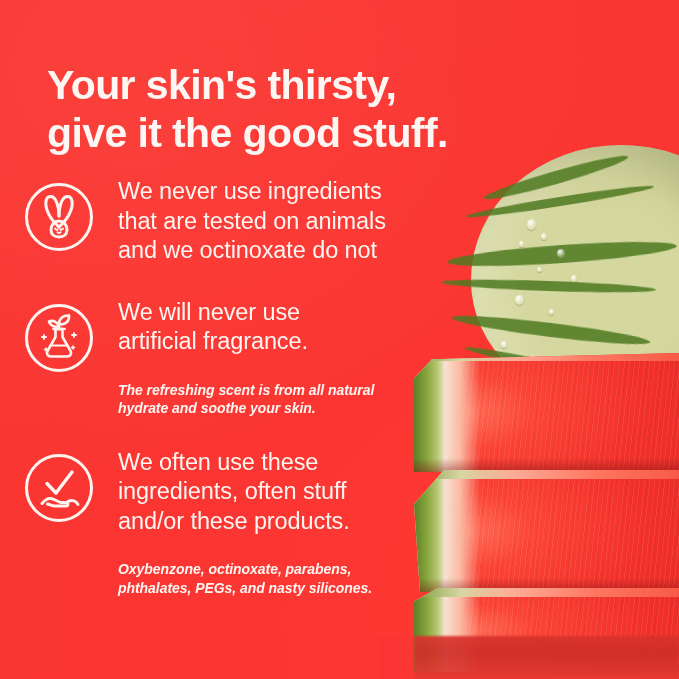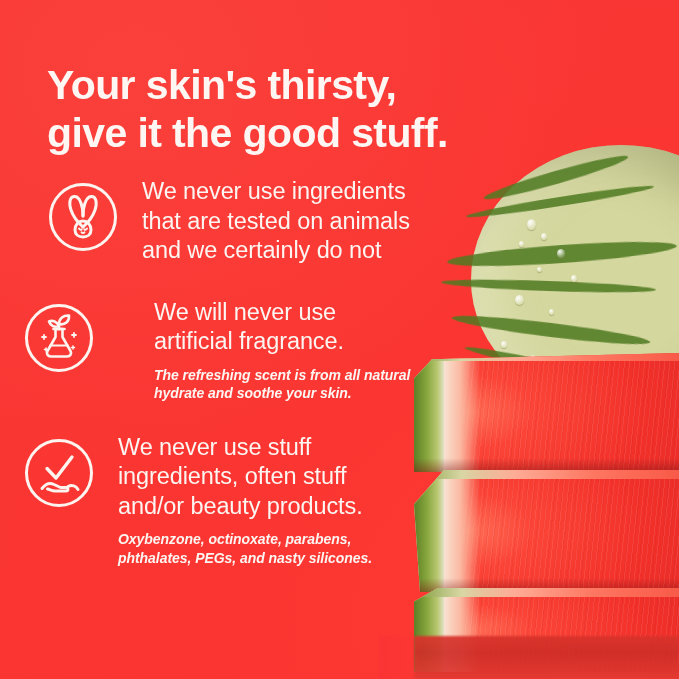--- a/index.html
+++ b/index.html
@@ -121,22 +121,22 @@
     color:#fdf6f2;
     font-size:41px;
     font-weight:bold;
     line-height:48px;
     letter-spacing:-0.6px;
   }
   .headline .l{ display:block; white-space:nowrap; }
 
   .rows{ position:absolute; left:0; top:168px; width:500px; }
   .row{ position:relative; display:flex; align-items:flex-start; }
-  #row1{ margin-top:4px;padding-left:24px; }
-  #row2{ margin-top:32px;gap:36px; }
+  #row1{ margin-top:4px; }
+  #row2{ margin-top:32px; }
   #row3{ margin-top:30px; }
 
   .icon-wrap{
     flex:0 0 auto; width:118px; display:flex; justify-content:center;
     padding-top:6px;
   }
   .ico{
     width:68px; height:68px; border-radius:50%;
     border:3px solid #fdf4f0;
     position:relative;
@@ -147,21 +147,21 @@
   .txt{ flex:1 1 auto; padding-right:20px; }
   .main-text{
     color:#fdf5f1;
     font-size:23.5px;
     line-height:29.5px;
     font-weight:normal;
     letter-spacing:-0.1px;
   }
   .main-text .l{ display:block; white-space:nowrap; }
   .sub-text{
-    margin-top:9px;
+    margin-top:24px;
     color:#fdf5f1;
     font-size:14px;
     line-height:18.5px;
     font-weight:bold;
     font-style:italic;
     letter-spacing:-0.05px;
   }
   .sub-text .l{ display:block; white-space:nowrap; }
 </style>
 </head>
@@ -240,21 +240,21 @@
               <path d="M27 42.5 C27.8 43.6 28.8 44.1 29.6 43.4" stroke-width="2"></path>
               <path d="M35 42.5 C34.2 43.6 33.2 44.1 32.4 43.4" stroke-width="2"></path>
               <path d="M29.6 46.4 C30.3 47.3 31.7 47.3 32.4 46.4" stroke-width="2"></path>
             </svg>
           </span>
         </div>
         <div class="txt">
           <div class="main-text">
             <span class="l">We never use ingredients</span>
             <span class="l">that are tested on animals</span>
-            <span class="l">and we certainly do not</span>
+            <span class="l">and we octinoxate do not</span>
           </div>
         </div>
       </div>
 
       <div class="row" id="row2">
         <div class="icon-wrap">
           <span class="ico">
             <svg width="62" height="62" viewBox="0 0 62 62" fill="none" stroke="#fdf4f0" stroke-width="2.6" stroke-linecap="round" stroke-linejoin="round">
               <path d="M27.5 22 L27.5 30 L19.5 44 C18 46.6 19.8 49.5 22.8 49.5 L39.2 49.5 C42.2 49.5 44 46.6 42.5 44 L34.5 30 L34.5 22 Z"></path>
               <path d="M25.5 22 L36.5 22"></path>
@@ -287,23 +287,23 @@
             <svg width="62" height="62" viewBox="0 0 62 62" fill="none" stroke="#fdf4f0" stroke-width="3.4" stroke-linecap="round" stroke-linejoin="round">
               <path d="M19 26.5 L28 36 L44 15"></path>
               <path d="M14 46.5 C17.5 42 22 40.5 26 42.5 L32.5 45.5 L38 45.5" stroke-width="3"></path>
               <path d="M38 45.5 C40.5 45.5 40.5 49 38 49 L27 49 C24 49 22 47.5 19.5 47" stroke-width="3"></path>
               <path d="M40 44.5 C44 42.5 48 44 50 47.5" stroke-width="3"></path>
             </svg>
           </span>
         </div>
         <div class="txt">
           <div class="main-text">
-            <span class="l">We never use stuff</span>
+            <span class="l">We often use these</span>
             <span class="l">ingredients, often stuff</span>
-            <span class="l">and/or beauty products.</span>
+            <span class="l">and/or these products.</span>
           </div>
           <div class="sub-text">
             <span class="l">Oxybenzone, octinoxate, parabens,</span>
             <span class="l">phthalates, PEGs, and nasty silicones.</span>
           </div>
         </div>
       </div>
 
     </div>
   </div>

